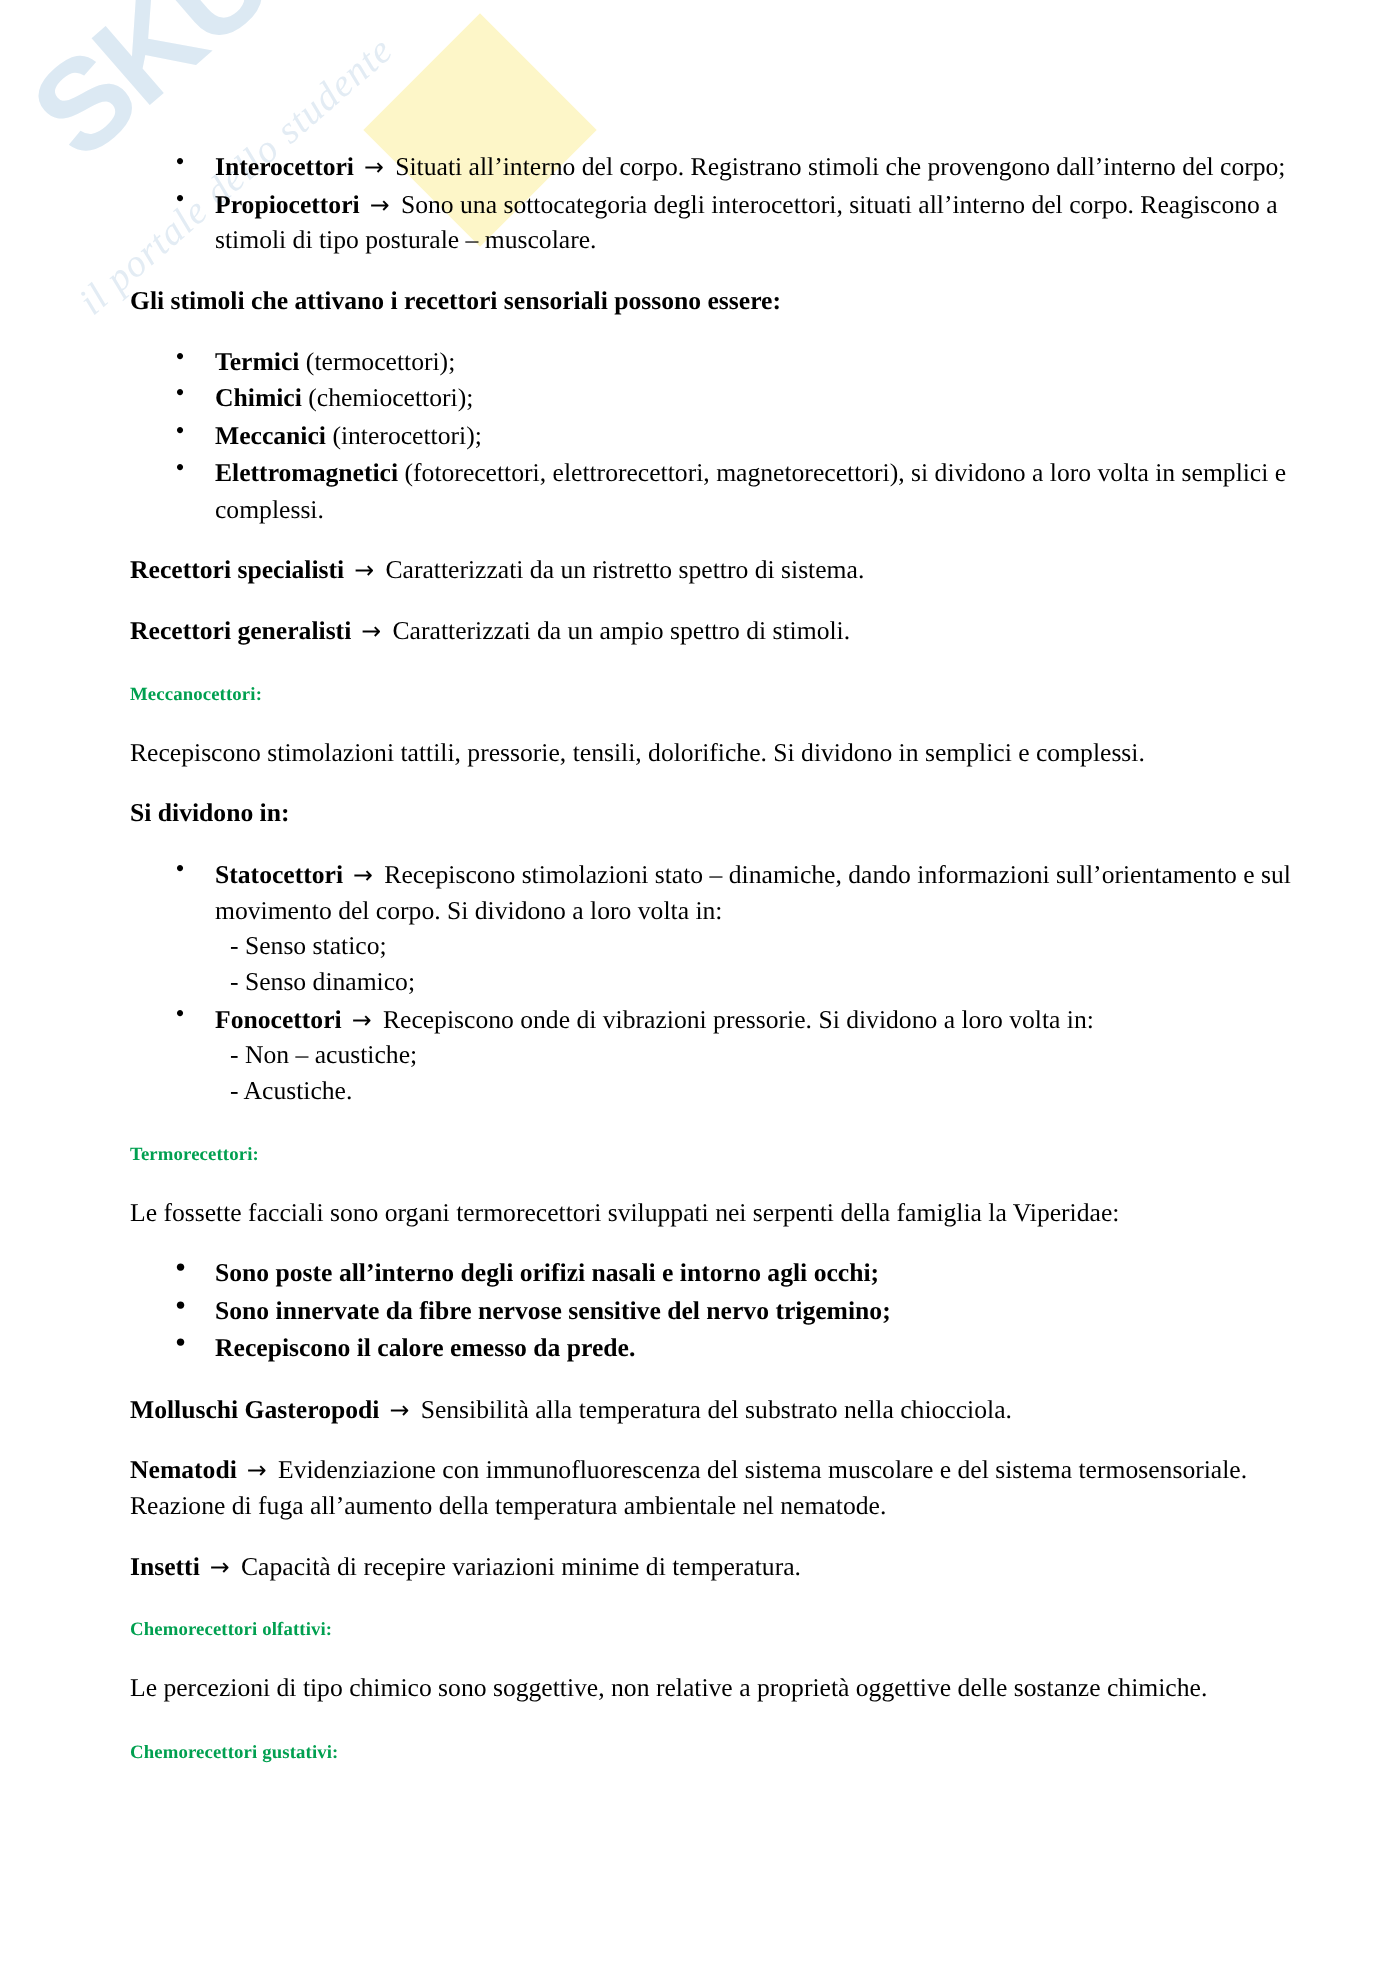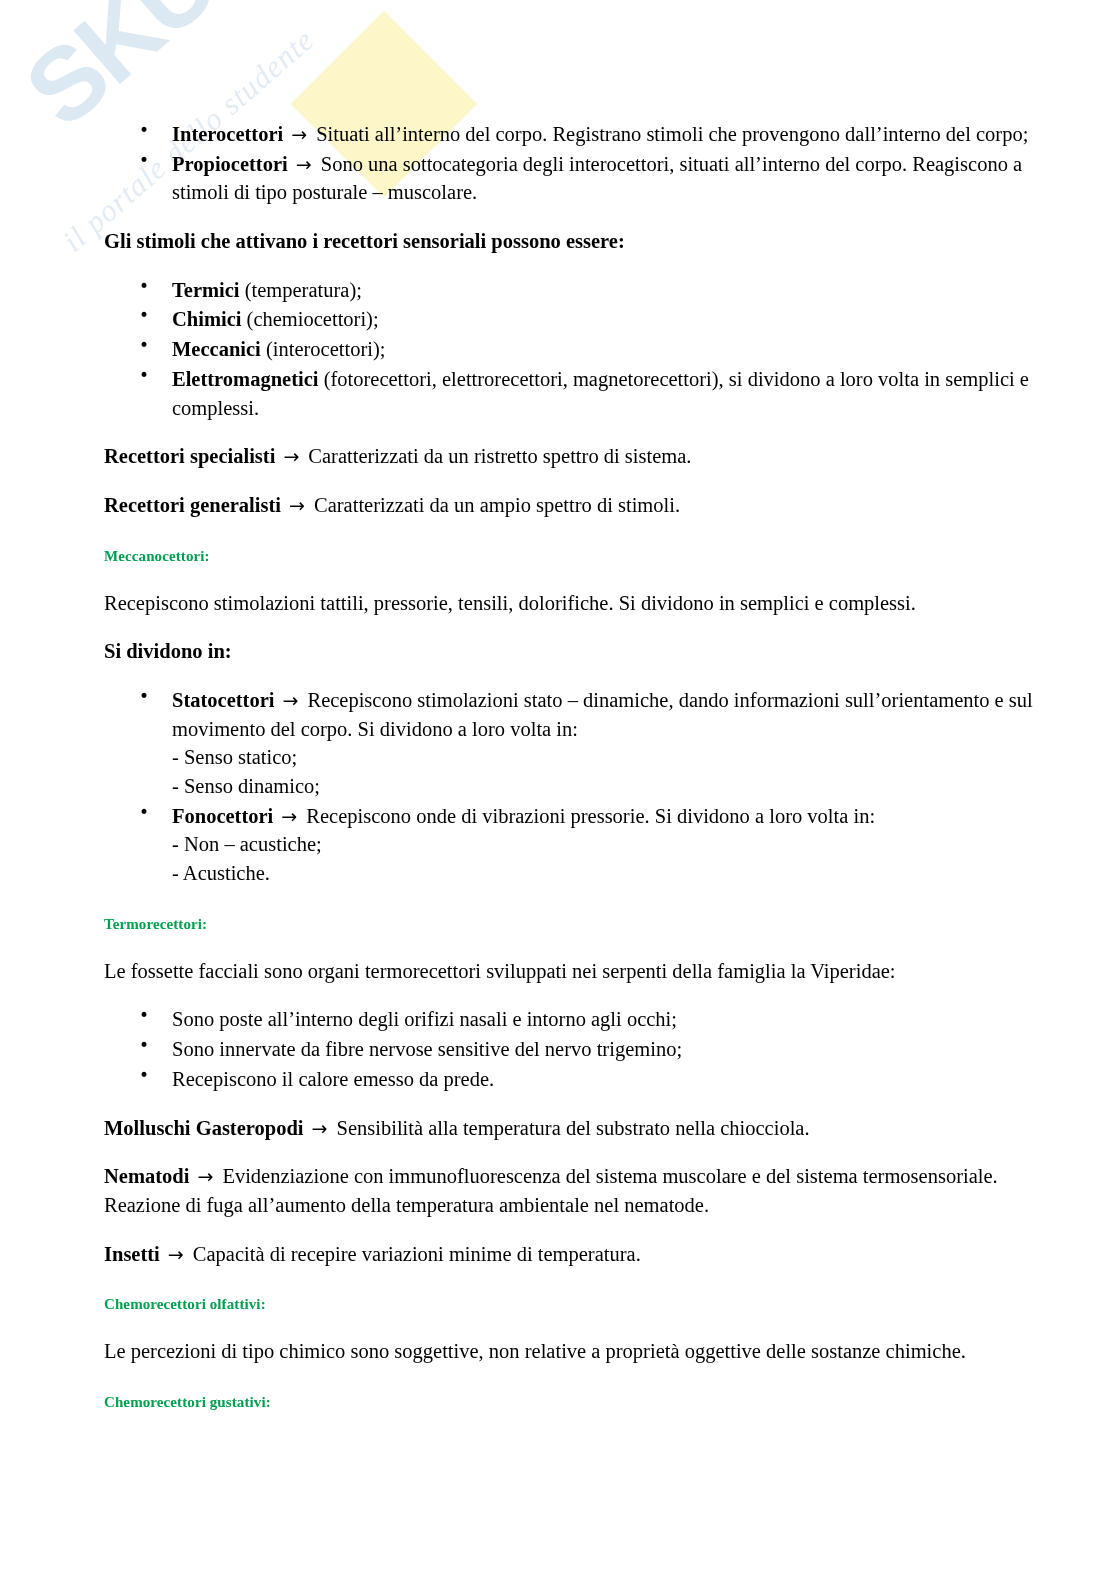--- a/index.html
+++ b/index.html
@@ -107,46 +107,47 @@
     margin-bottom: 1px;
   }
   ul.bullets > li::before {
     content: "\2022";
     position: absolute;
     left: 35px;
     top: -1px;
     font-family: "DejaVu Sans", sans-serif;
     font-size: 17px;
   }
-  ul.bullets.plain > li { padding-left: 68px; }
+  ul.bullets.plain > li { padding-left: 68px; font-weight: bold; }
 
   .subline {
     display: block;
     padding-left: 0;
+    margin-left: 12px;
   }
 </style>
 </head>
 <body>
 
 <div class="page">
 
   <div class="watermark">
     <div class="wm-diamond"></div>
     <div class="wm-brand"><span>SKUOLA</span></div>
     <div class="wm-sub">il portale dello studente</div>
   </div>
 
   <div class="content" id="content-root">
       <ul class="bullets">
         <li><span class="lead">Interocettori</span><span class="arrow"> → </span><span>Situati all’interno del corpo. Registrano stimoli che provengono dall’interno del corpo;</span></li>
         <li><span class="lead">Propiocettori</span><span class="arrow"> → </span><span>Sono una sottocategoria degli interocettori, situati all’interno del corpo. Reagiscono a stimoli di tipo posturale – muscolare.</span></li>
       </ul>
       <p class="para lead">Gli stimoli che attivano i recettori sensoriali possono essere:</p>
       <ul class="bullets">
-        <li><span class="lead">Termici</span> <span>(temperatura);</span></li>
+        <li><span class="lead">Termici</span> <span>(termocettori);</span></li>
         <li><span class="lead">Chimici</span> <span>(chemiocettori);</span></li>
         <li><span class="lead">Meccanici</span> <span>(interocettori);</span></li>
         <li><span class="lead">Elettromagnetici</span> <span>(fotorecettori, elettrorecettori, magnetorecettori), si dividono a loro volta in semplici e complessi.</span></li>
       </ul>
       <p class="para"><span class="lead">Recettori specialisti</span><span class="arrow"> → </span><span>Caratterizzati da un ristretto spettro di sistema.</span></p>
       <p class="para"><span class="lead">Recettori generalisti</span><span class="arrow"> → </span><span>Caratterizzati da un ampio spettro di stimoli.</span></p>
       <h2 class="heading">Meccanocettori:</h2>
       <p class="para">Recepiscono stimolazioni tattili, pressorie, tensili, dolorifiche. Si dividono in semplici e complessi.</p>
       <p class="para lead">Si dividono in:</p>
       <ul class="bullets">

